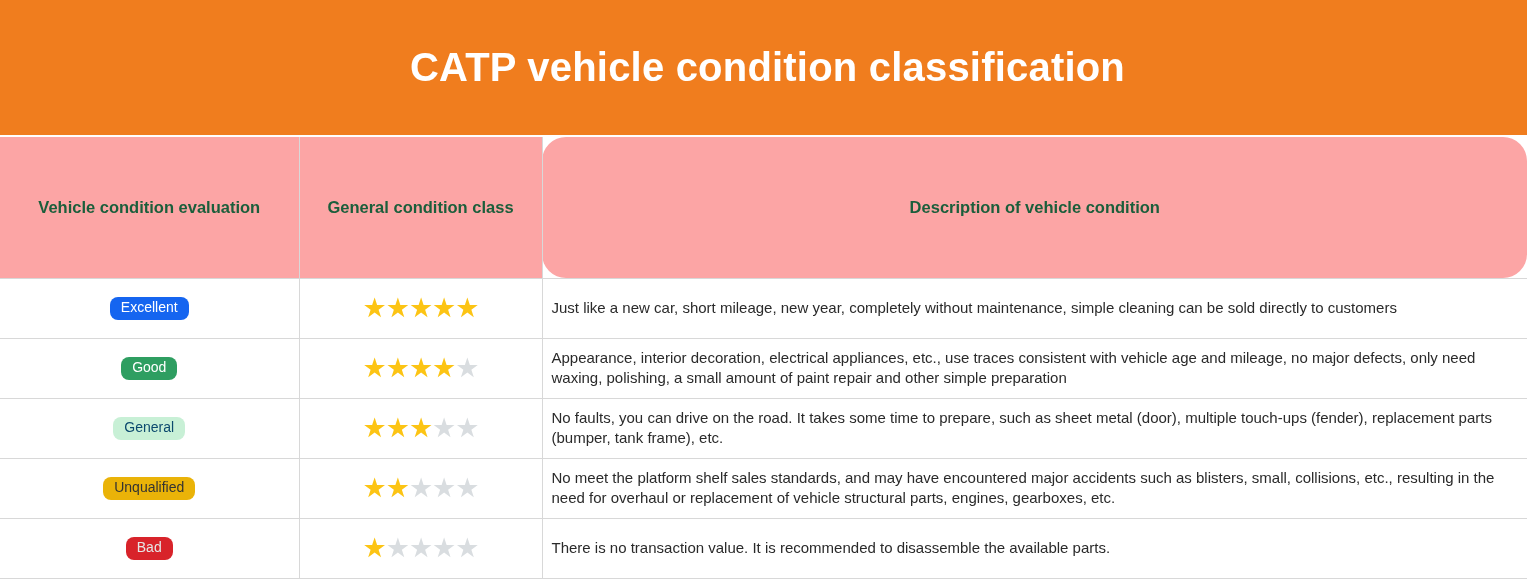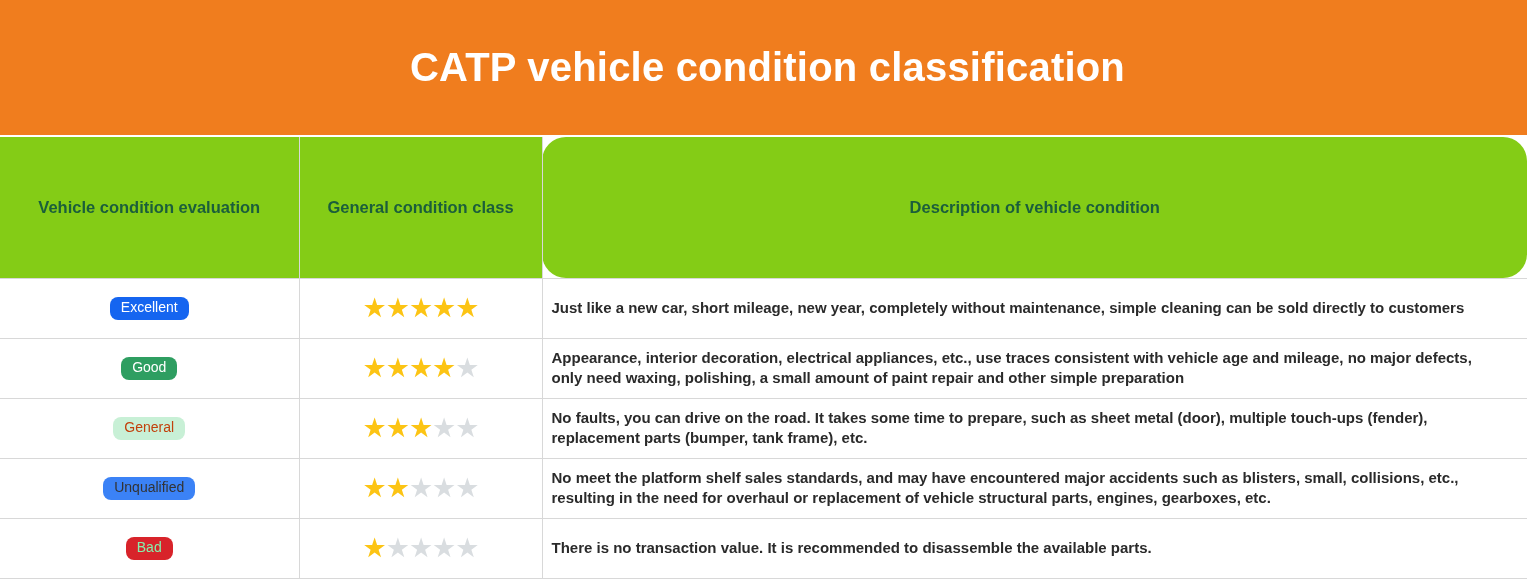--- a/index.html
+++ b/index.html
@@ -46,21 +46,21 @@
   table.grid col.c1 { width: 299px; }
   table.grid col.c2 { width: 243px; }
   table.grid col.c3 { width: 985px; }
 
   table.grid th, table.grid td {
     border: 1px solid #d8d8d8;
     box-sizing: border-box;
     vertical-align: middle;
   }
   table.grid thead th {
-    background: #84cc16;
+    background: #fca5a5;
     color: #1b5e3b;
     font-size: 16.5px;
     font-weight: bold;
     height: 141px;
     padding: 4px 10px;
     text-align: center;
     border-top: none;
   }
   table.grid thead th.first { border-left: none; }
   table.grid thead th.last { border-right: none; border-radius: 24px; }
@@ -80,21 +80,20 @@
     white-space: nowrap;
   }
   table.grid tbody td.desc-cell {
     text-align: left;
     font-size: 15px;
     line-height: 1.35;
     color: #2a2a2a;
     border-right: none;
     padding-left: 9px;
     padding-right: 26px;
-    font-weight: bold;
   }
   
   .badge {
     display: inline-block;
     font-size: 14px;
     line-height: 1;
     padding: 3px 11px 6px;
     border-radius: 8px;
     font-weight: normal;
     white-space: nowrap;
@@ -142,30 +141,30 @@
           <td class="eval-cell"><span class="badge badge-excellent" style="background: rgb(21, 101, 240); color: rgb(255, 255, 255);">Excellent</span></td>
           <td class="stars-cell"><span class="star on" style="color: rgb(252, 196, 20);">★</span><span class="star on" style="color: rgb(252, 196, 20);">★</span><span class="star on" style="color: rgb(252, 196, 20);">★</span><span class="star on" style="color: rgb(252, 196, 20);">★</span><span class="star on" style="color: rgb(252, 196, 20);">★</span></td>
           <td class="desc-cell">Just like a new car, short mileage, new year, completely without maintenance, simple cleaning can be sold directly to customers</td>
         </tr>
         <tr>
           <td class="eval-cell"><span class="badge badge-good" style="background: rgb(46, 158, 97); color: rgb(255, 255, 255);">Good</span></td>
           <td class="stars-cell"><span class="star on" style="color: rgb(252, 196, 20);">★</span><span class="star on" style="color: rgb(252, 196, 20);">★</span><span class="star on" style="color: rgb(252, 196, 20);">★</span><span class="star on" style="color: rgb(252, 196, 20);">★</span><span class="star off" style="color: rgb(217, 221, 224);">★</span></td>
           <td class="desc-cell">Appearance, interior decoration, electrical appliances, etc., use traces consistent with vehicle age and mileage, no major defects, only need waxing, polishing, a small amount of paint repair and other simple preparation</td>
         </tr>
         <tr>
-          <td class="eval-cell"><span class="badge badge-general" style="background: rgb(200, 240, 214); color: #c2410c; text-align: right;">General</span></td>
+          <td class="eval-cell"><span class="badge badge-general" style="background: rgb(200, 240, 214); color: #0c4a6e; text-align: right;">General</span></td>
           <td class="stars-cell"><span class="star on" style="color: rgb(252, 196, 20);">★</span><span class="star on" style="color: rgb(252, 196, 20);">★</span><span class="star on" style="color: rgb(252, 196, 20);">★</span><span class="star off" style="color: rgb(217, 221, 224);">★</span><span class="star off" style="color: rgb(217, 221, 224);">★</span></td>
           <td class="desc-cell">No faults, you can drive on the road. It takes some time to prepare, such as sheet metal (door), multiple touch-ups (fender), replacement parts (bumper, tank frame), etc.</td>
         </tr>
         <tr>
-          <td class="eval-cell"><span class="badge badge-unqualified" style="background: #3b82f6; color: rgb(51, 51, 51);">Unqualified</span></td>
+          <td class="eval-cell"><span class="badge badge-unqualified" style="background: #eab308; color: rgb(51, 51, 51);">Unqualified</span></td>
           <td class="stars-cell"><span class="star on" style="color: rgb(252, 196, 20);">★</span><span class="star on" style="color: rgb(252, 196, 20);">★</span><span class="star off" style="color: rgb(217, 221, 224);">★</span><span class="star off" style="color: rgb(217, 221, 224);">★</span><span class="star off" style="color: rgb(217, 221, 224);">★</span></td>
           <td class="desc-cell">No meet the platform shelf sales standards, and may have encountered major accidents such as blisters, small, collisions, etc., resulting in the need for overhaul or replacement of vehicle structural parts, engines, gearboxes, etc.</td>
         </tr>
         <tr>
-          <td class="eval-cell"><span class="badge badge-bad" style="background: rgb(216, 35, 42); color: #86efac;">Bad</span></td>
+          <td class="eval-cell"><span class="badge badge-bad" style="background: rgb(216, 35, 42); color: #e5e5e5;">Bad</span></td>
           <td class="stars-cell"><span class="star on" style="color: rgb(252, 196, 20);">★</span><span class="star off" style="color: rgb(217, 221, 224);">★</span><span class="star off" style="color: rgb(217, 221, 224);">★</span><span class="star off" style="color: rgb(217, 221, 224);">★</span><span class="star off" style="color: rgb(217, 221, 224);">★</span></td>
           <td class="desc-cell">There is no transaction value. It is recommended to disassemble the available parts.</td>
         </tr>
       </tbody>
   </table>
 
 </div>
 
 </body></html>

